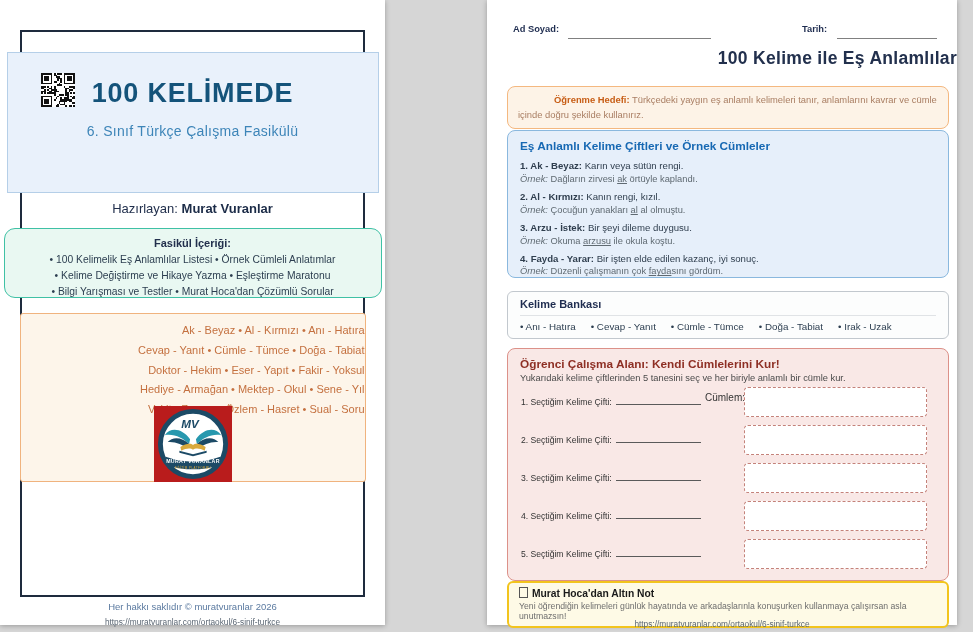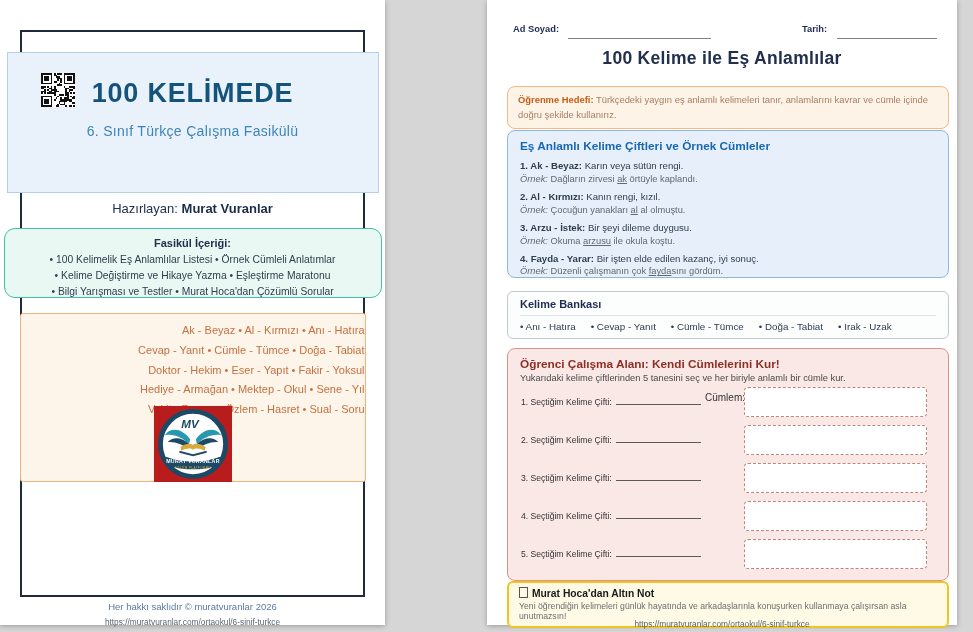--- a/index.html
+++ b/index.html
@@ -24,24 +24,24 @@
   .contents-line{font-size:10.3px;color:#2c3e50;line-height:1.55;}
   .words-box{position:absolute;top:313px;width:346px;height:169px;background:#fdf5ea;border:1px solid #f0b37e;border-radius:3px;text-align:right;padding-top:7px;box-sizing:border-box;}
   .word-line{font-size:11px;color:#c4703f;line-height:1.8;}
   .logo-wrap{position:absolute;top:406px;width:78px;height:76px;background:#b91c1c;display:flex;align-items:center;justify-content:center;}
   .footer-copy{position:absolute;top:601px;width:100%;text-align:center;font-size:9.5px;color:#5b7aa0;}
   .footer-url{position:absolute;top:617px;width:100%;text-align:center;font-size:8.3px;color:#5a6673;}
 
   
   .fld-label{position:absolute;font-size:9.3px;font-weight:bold;color:#1f2d50;}
   .fill-line{position:absolute;height:0;border-bottom:1px solid #808080;}
-  .ws-title{position:absolute;top:48px;width:100%;text-align:center;font-size:17.5px;font-weight:bold;color:#22304d;letter-spacing:0.3px;}
+  .ws-title{position:absolute;top:48px;width:100%;text-align:right;font-size:17.5px;font-weight:bold;color:#22304d;letter-spacing:0.3px;}
   .rbox{position:absolute;left:20px;width:442px;box-sizing:border-box;border-radius:8px;}
   .box-objective{top:86px;background:#fdf3e7;border:1.5px solid #f4b880;padding:6px 10px;font-size:9.4px;line-height:1.55;color:#a97e63;}
-  .obj-label{font-weight:bold;color:#c75d15;}
+  .obj-label{font-weight:bold;color:#c75d15;margin-left:36px;}
   .box-pairs{top:130px;height:148px;background:#e6effa;border:1.5px solid #8ab8de;padding:8px 12px;}
   .pairs-title{font-size:11.8px;font-weight:bold;color:#1668b3;margin-bottom:7px;}
   .pair-item{margin-bottom:6px;font-size:9.6px;color:#2f3e4e;line-height:1.32;}
   .pair-b{font-weight:bold;}
   .pair-ex{color:#5f6a72;font-size:9.3px;}
   .ex-label{font-style:italic;}
   .ex-word{text-decoration:underline;}
   .box-bank{top:291px;height:48px;background:#fcfdfd;border:1px solid #c2c8ce;border-radius:6px;padding:6px 12px 0;}
   .bank-title{font-size:11px;font-weight:bold;color:#1f2d50;}
   .bank-divider{border-top:1px solid #e0e3e6;margin:5px 0 5px;}

